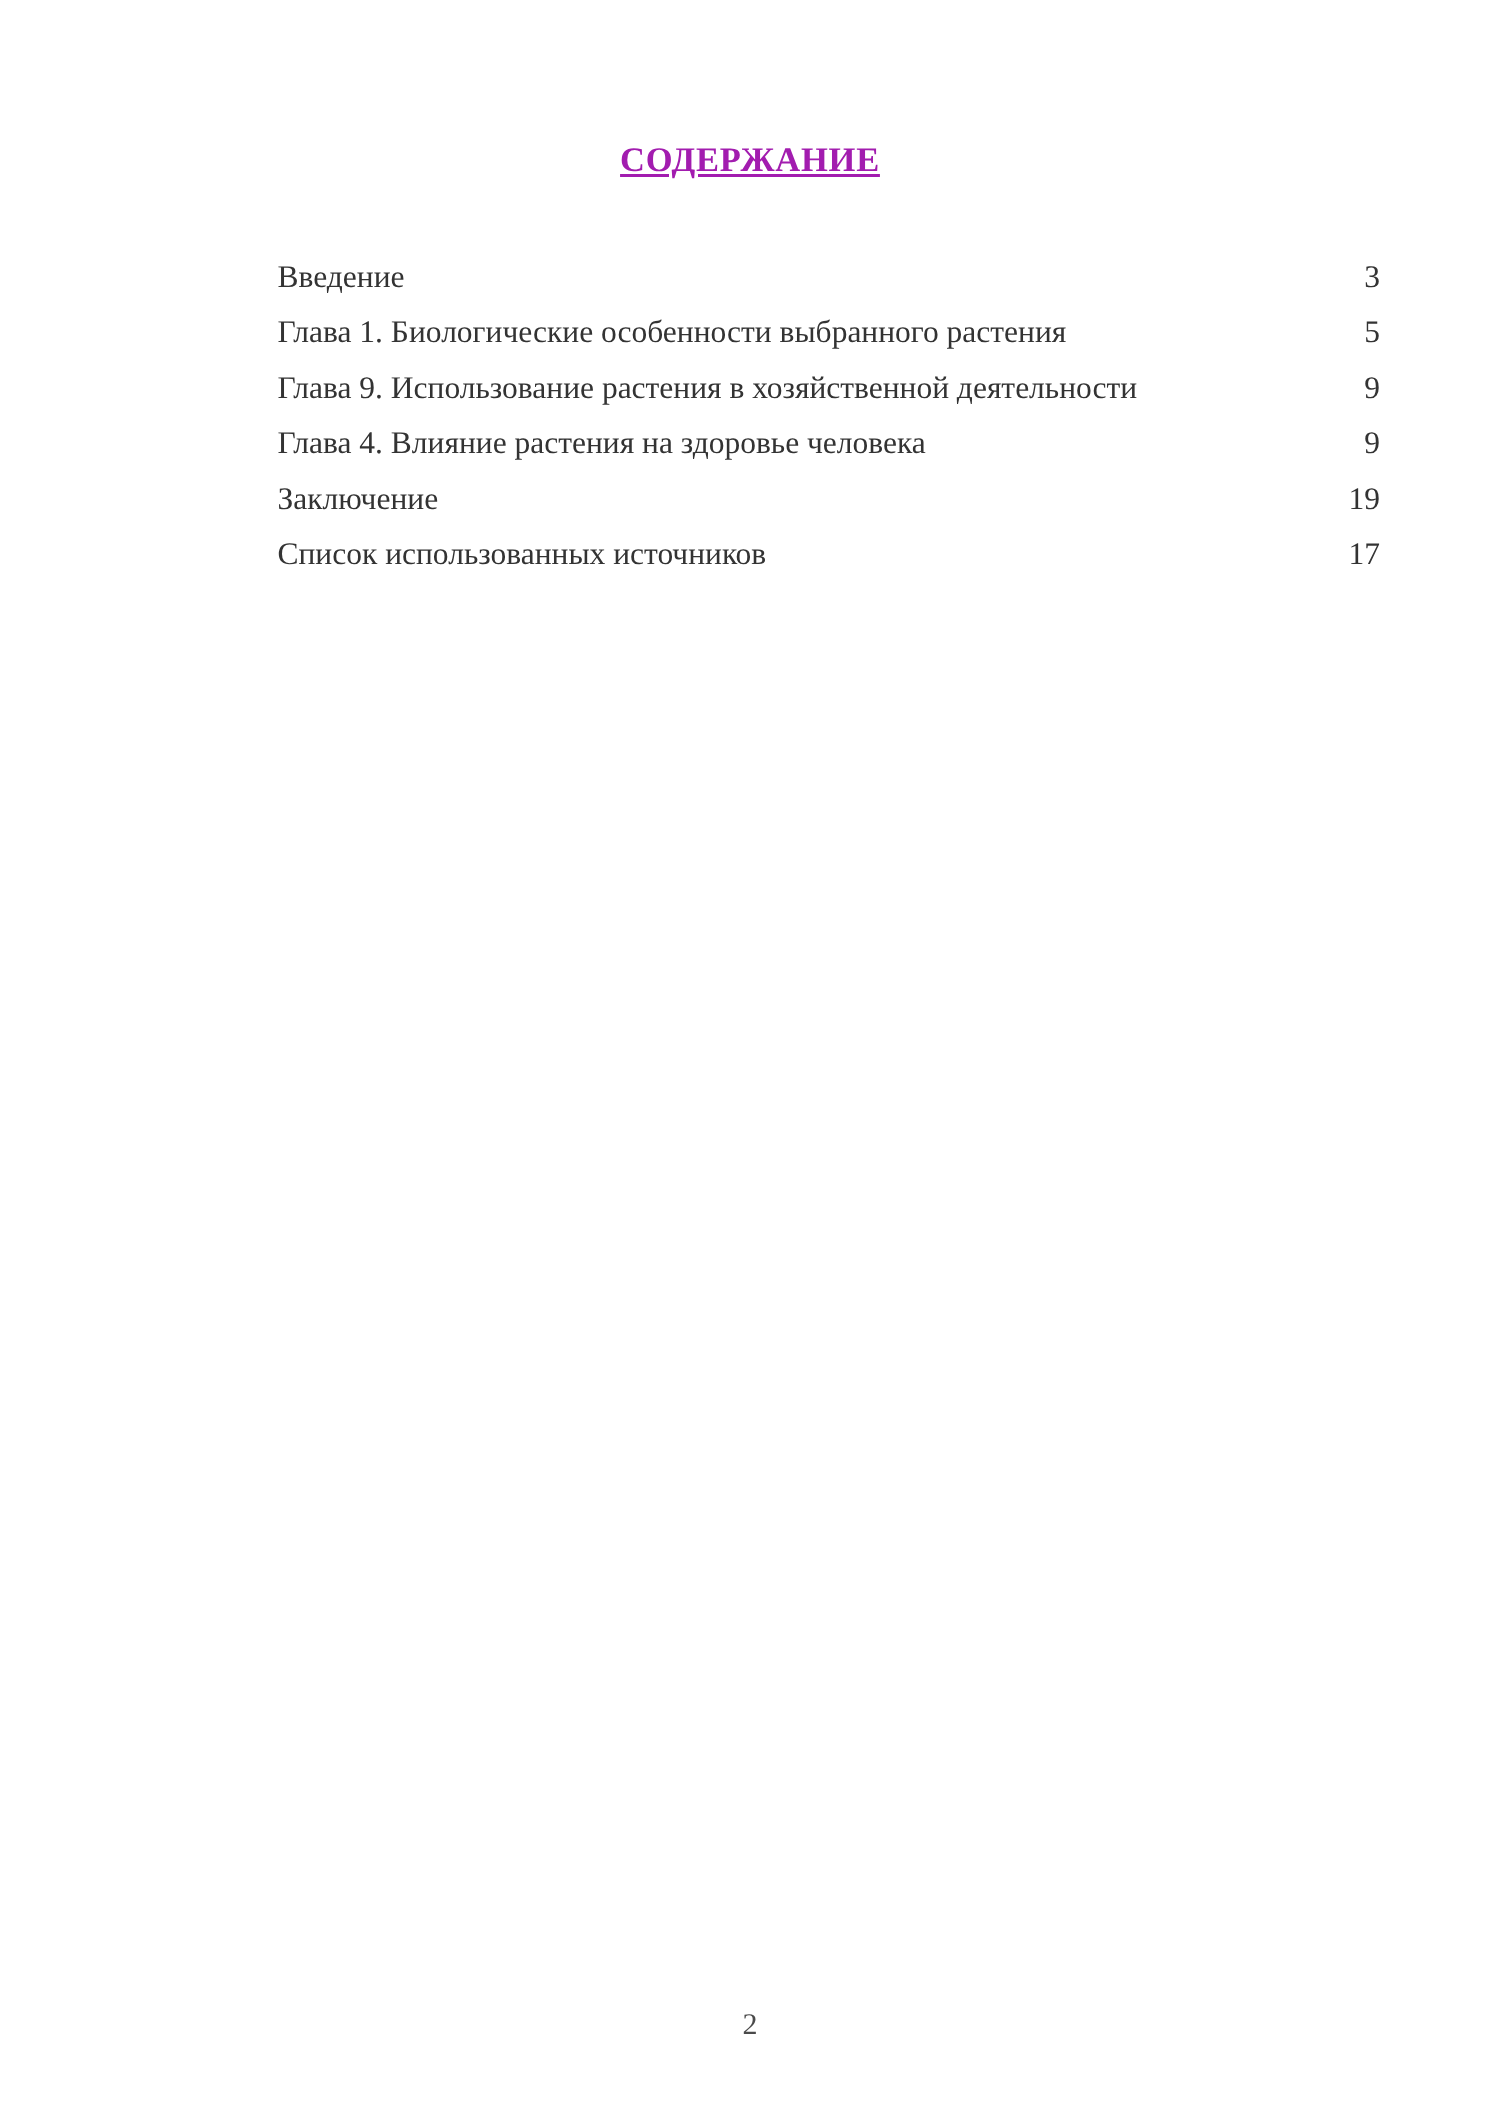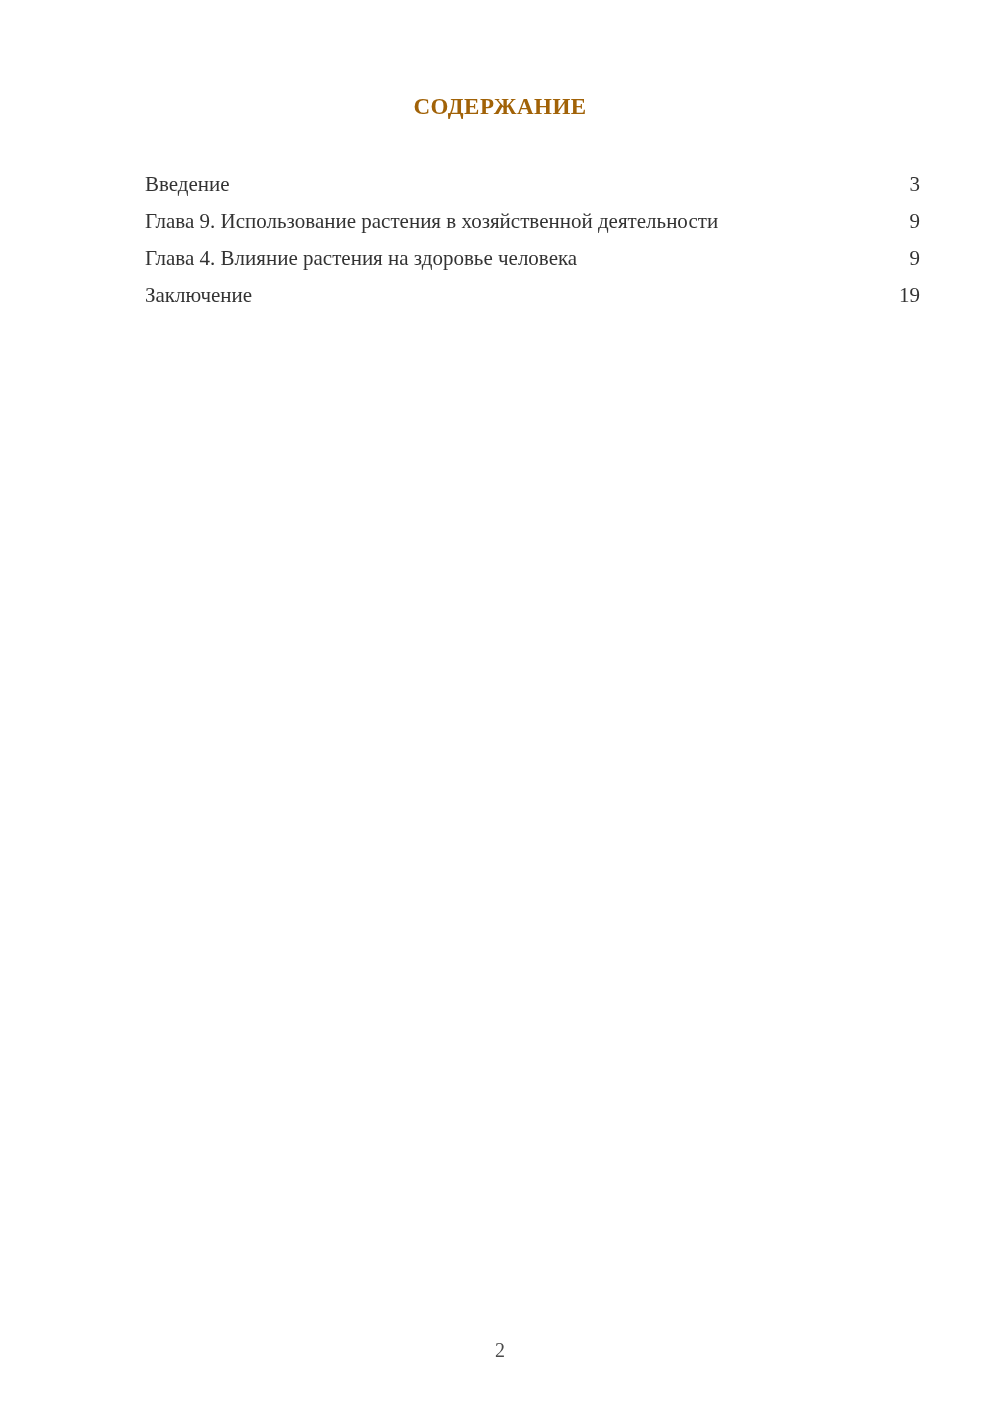--- a/index.html
+++ b/index.html
@@ -21,31 +21,33 @@
     background: #ffffff;
     overflow: hidden;
   }
   .doc-title {
     margin: 0;
     padding-top: 94px;
     text-align: center;
     font-size: 23px;
     font-weight: bold;
     letter-spacing: 0.5px;
-    color: #a16207;
+    color: #a21caf;
+    text-decoration: underline;
   }
   .toc {
     margin: 46px 80px 0 145px;
   }
   .toc-entry {
     display: flex;
     justify-content: center;
     align-items: flex-end;
     font-size: 21px;
     line-height: 37px;
+    margin-left: 40px;
   }
   .toc-label {
     white-space: pre-line;
     flex: 1 1 auto;
     padding-right: 24px;
   }
   .toc-page {
     flex: 0 0 auto;
     text-align: right;
     min-width: 30px;
@@ -67,36 +69,44 @@
 
   <h1 class="doc-title">СОДЕРЖАНИЕ</h1>
 
   <div class="toc">
 
     <div class="toc-entry">
       <span class="toc-label">Введение</span>
       <span class="toc-page">3</span>
     </div>
 
+    <div class="toc-entry">
+      <span class="toc-label">Глава 1. Биологические особенности выбранного растения</span>
+      <span class="toc-page">5</span>
+    </div>
 
 
     <div class="toc-entry">
       <span class="toc-label">Глава 9. Использование растения в хозяйственной деятельности</span>
       <span class="toc-page">9</span>
     </div>
 
     <div class="toc-entry">
       <span class="toc-label">Глава 4. Влияние растения на здоровье человека</span>
       <span class="toc-page">9</span>
     </div>
 
 
     <div class="toc-entry">
       <span class="toc-label">Заключение</span>
       <span class="toc-page">19</span>
     </div>
 
+    <div class="toc-entry">
+      <span class="toc-label">Список использованных источников</span>
+      <span class="toc-page">17</span>
+    </div>
 
   </div>
 
   <div class="footer-page-number">2</div>
 
 </div>
 
 </body></html>

